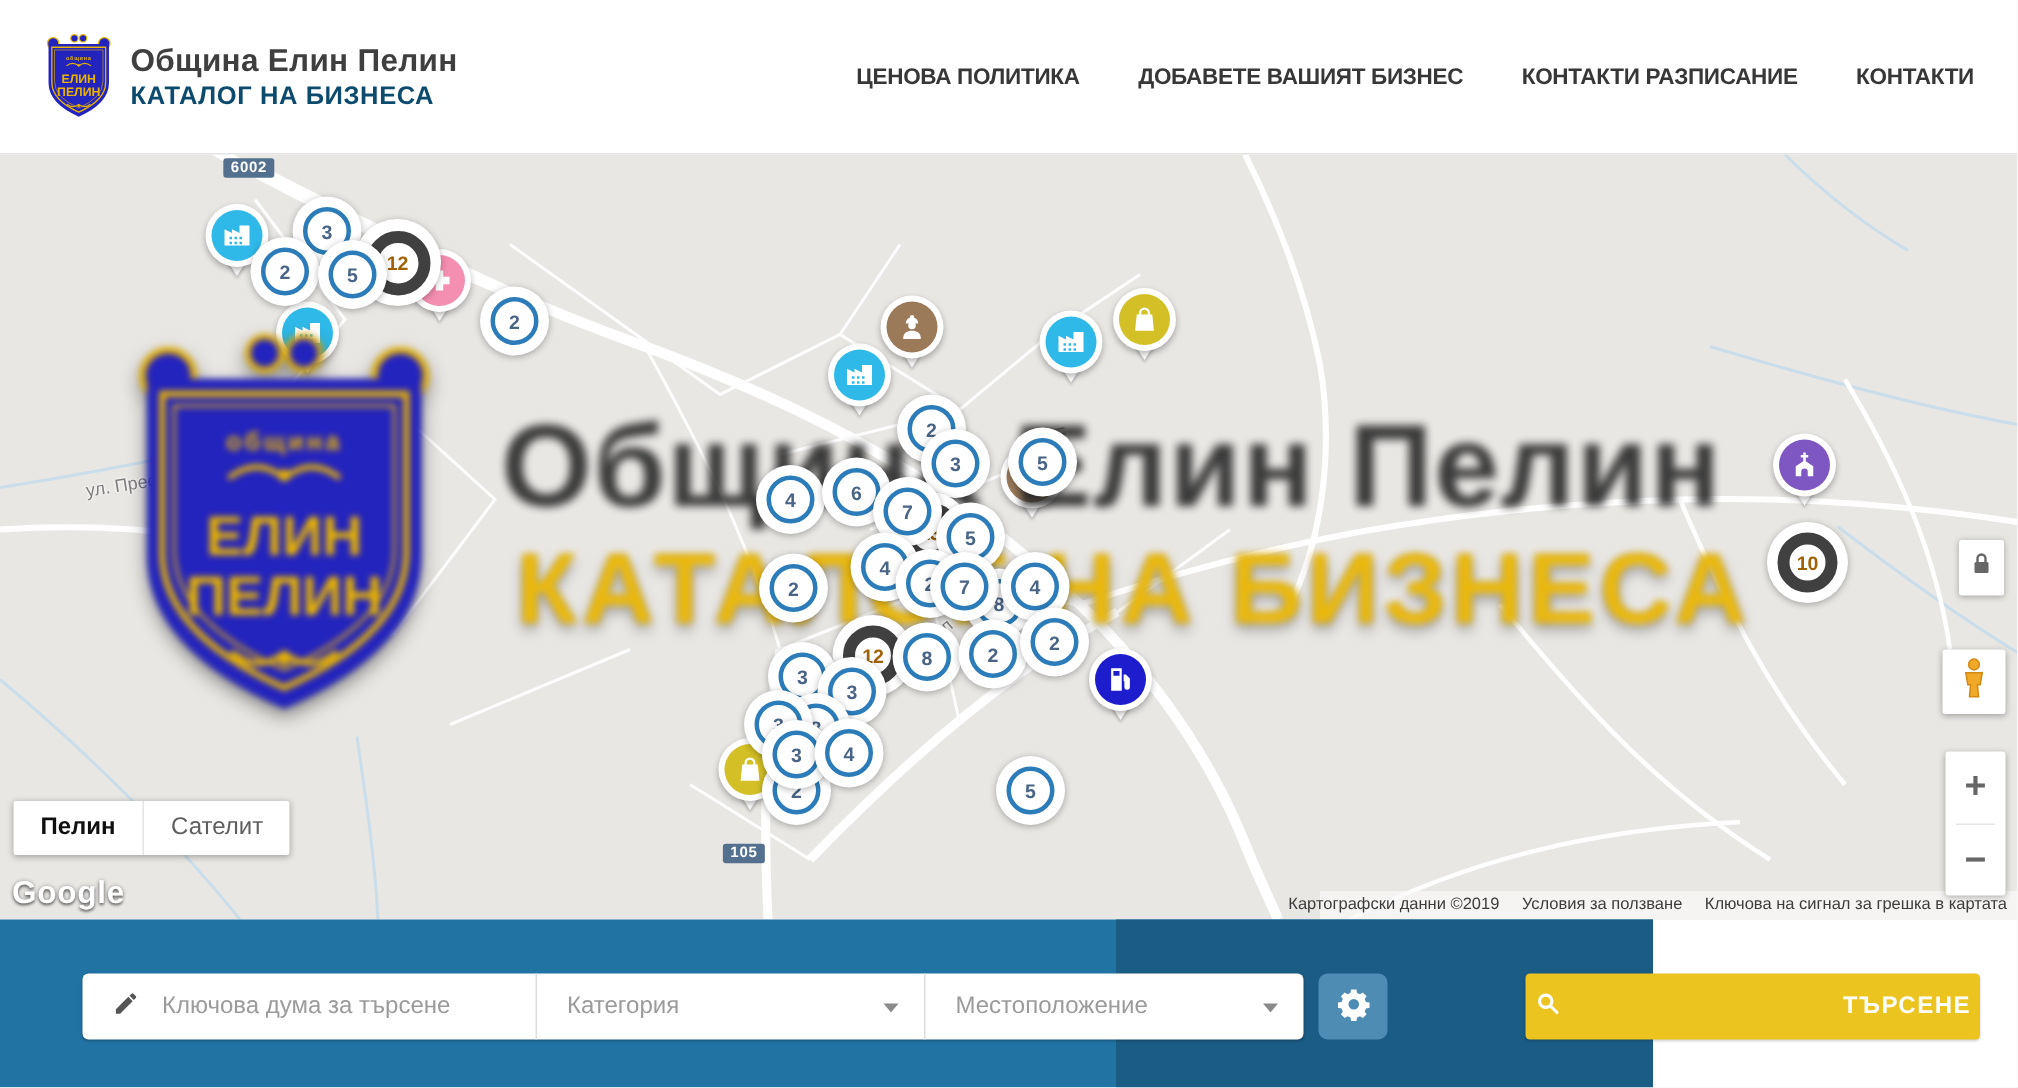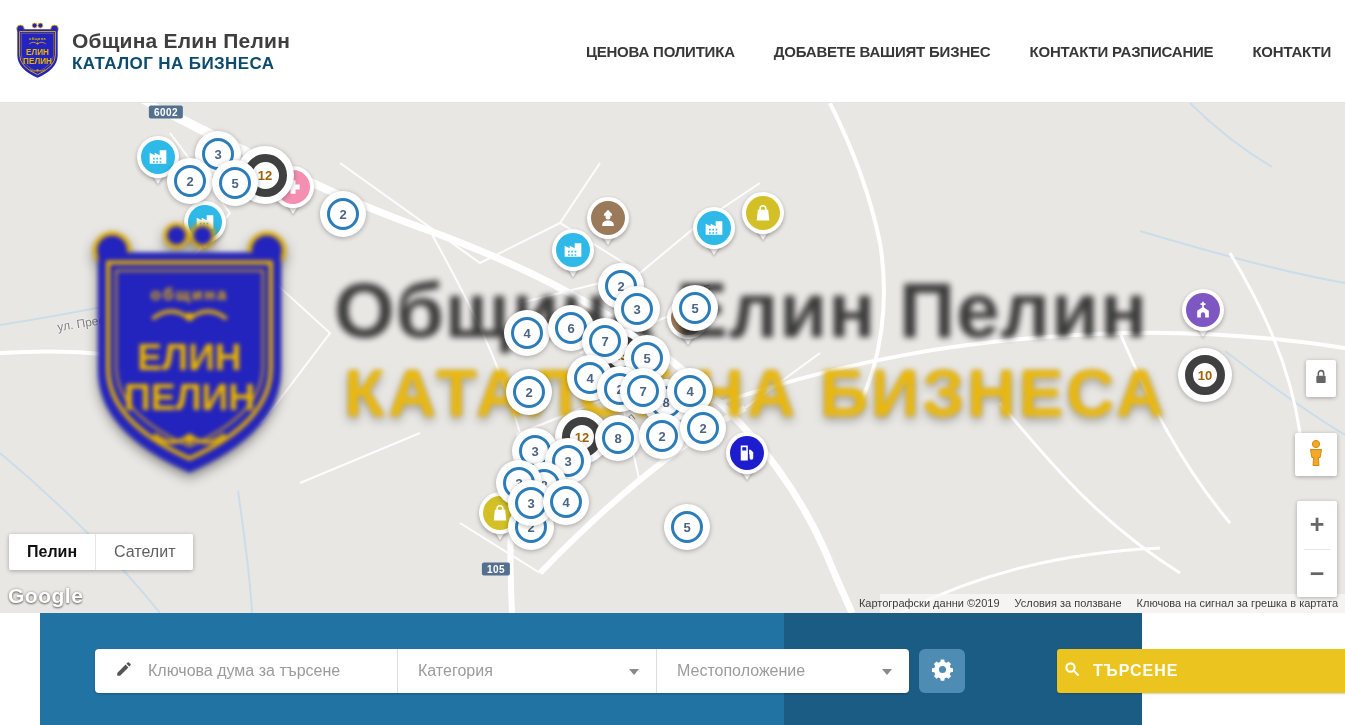--- a/index.html
+++ b/index.html
@@ -1,19 +1,19 @@
 <!DOCTYPE html>
 <html><head>
 <meta charset="utf-8">
 <style>
   html,body{margin:0;padding:0;background:#fff;}
   .page{position:relative;width:1345px;height:725px;overflow:hidden;font-family:"Liberation Sans",sans-serif;background:#fff;}
 
   
-  .hdr{position:absolute;top:0;left:0;width:1345px;height:103px;background:#fff;border-bottom:1px solid #e4e4e4;box-sizing:border-box;display:flex;align-items:center;justify-content:space-between;padding:0 14px;}
+  .hdr{position:absolute;top:0;left:0;width:1345px;height:103px;background:#fff;border-bottom:1px solid #e4e4e4;box-sizing:border-box;display:flex;align-items:center;justify-content:space-between;padding:0 29px;}
   .brand{display:flex;align-items:center;gap:11px;cursor:pointer;}
   .crest-small{width:47px;height:58px;display:block;}
   .brand-title{font-size:21px;font-weight:700;color:#3f3f3f;letter-spacing:.2px;}
   .brand-subtitle{font-size:17px;font-weight:700;color:#0c4a6e;letter-spacing:.4px;margin-top:1px;}
   .nav{display:flex;gap:39px;align-items:center;}
   .nav-item{font-size:15px;font-weight:700;color:#373737;letter-spacing:-.2px;cursor:pointer;white-space:nowrap;}
 
   
   .map{position:absolute;top:103px;left:0;width:1345px;height:510px;background:#e9e7e4;overflow:hidden;cursor:grab;}
   .roads{position:absolute;left:0;top:0;}
@@ -48,34 +48,34 @@
   .attr .lnk{cursor:pointer;}
 
   .ctl{position:absolute;background:#fff;box-shadow:0 1px 4px rgba(0,0,0,.3);border-radius:2px;display:flex;align-items:center;justify-content:center;cursor:pointer;}
   .lock-btn{left:1306px;top:257px;width:30px;height:37px;}
   .pegman-btn{left:1295px;top:330px;width:42px;height:43px;}
   .zoomctl{left:1297px;top:398px;width:40px;height:96px;flex-direction:column;cursor:default;}
   .zoom-btn{flex:1;width:100%;display:flex;align-items:center;justify-content:center;font-size:25px;font-weight:700;color:#666;cursor:pointer;}
   .zoom-div{height:1px;width:26px;background:#e6e6e6;}
 
   
-  .searchbar{position:absolute;top:613px;left:0;width:1102px;height:112px;background:#2173a4;margin-left:40px;}
+  .searchbar{position:absolute;top:613px;left:0;width:1102px;height:112px;background:#2173a4;}
   .right-panel{position:absolute;right:0;top:0;width:358px;height:112px;background:#1b5c85;}
   .search-box{position:absolute;left:55px;top:36px;width:814px;height:44px;background:#fff;border-radius:4px;display:flex;box-shadow:0 1px 2px rgba(0,0,0,.25);}
   .sb-sec{display:flex;align-items:center;position:relative;box-sizing:border-box;}
   .sb-keyword{width:303px;border-right:1px solid #ddd;padding-left:20px;gap:13px;}
   .sb-cat{width:259px;border-right:1px solid #ddd;padding-left:20px;cursor:pointer;}
   .sb-loc{width:252px;padding-left:20px;cursor:pointer;}
   .sb-keyword input{border:none;outline:none;font-size:16px;color:#555;width:210px;font-family:inherit;background:transparent;}
   .sb-keyword input::placeholder{color:#9b9b9b;}
   .sel-text{font-size:16px;color:#9b9b9b;}
   .caret{position:absolute;right:17px;top:50%;margin-top:-2px;width:0;height:0;border-left:5px solid transparent;border-right:5px solid transparent;border-top:6px solid #8a8a8a;}
   .gear-btn{position:absolute;left:879px;top:36px;width:46px;height:44px;background:#4f8cb4;border-radius:6px;display:flex;align-items:center;justify-content:center;cursor:pointer;border:none;}
   .gear-btn svg{width:25px;height:25px;}
-  .search-btn{position:absolute;left:1017px;top:36px;width:303px;height:44px;background:#ecc41f;border:none;border-radius:3px;color:#fff;font-weight:700;font-size:16px;letter-spacing:1px;display:flex;align-items:center;justify-content:flex-start;gap:12px;cursor:pointer;font-family:inherit;box-shadow:0 1px 2px rgba(0,0,0,.2);}
+  .search-btn{position:absolute;left:1017px;top:36px;width:303px;height:44px;background:#ecc41f;border:none;border-radius:3px;color:#fff;font-weight:700;font-size:16px;letter-spacing:1px;display:flex;align-items:center;justify-content:space-between;gap:12px;cursor:pointer;font-family:inherit;box-shadow:0 1px 2px rgba(0,0,0,.2);}
   .search-btn svg{width:18px;height:18px;}
 </style>
 </head>
 <body>
 
 <div class="page">
 
   <header class="hdr">
     <div class="brand">
       <span class="crest-small" id="crest-small"><svg viewBox="0 0 210 262" width="100%" height="100%">

